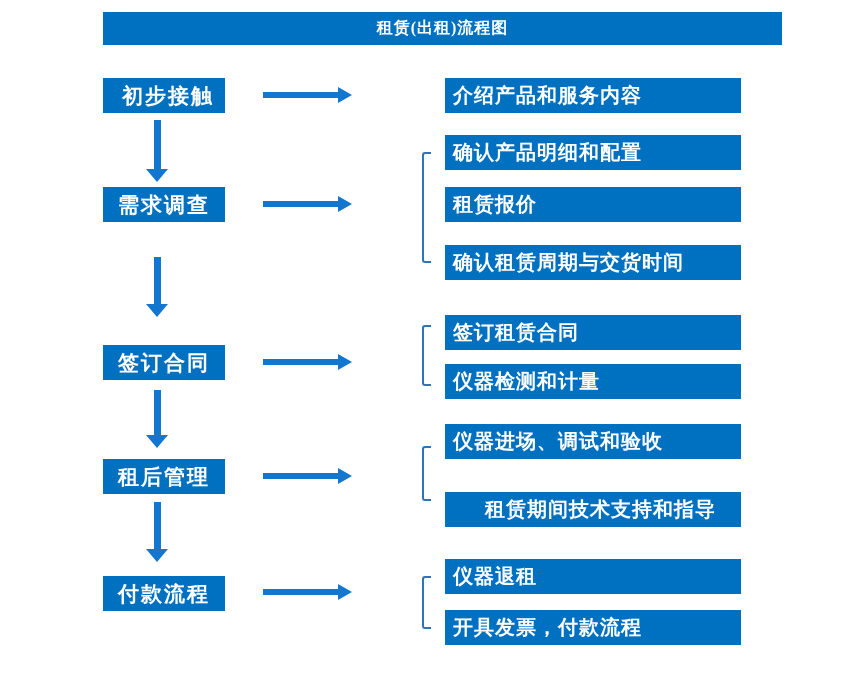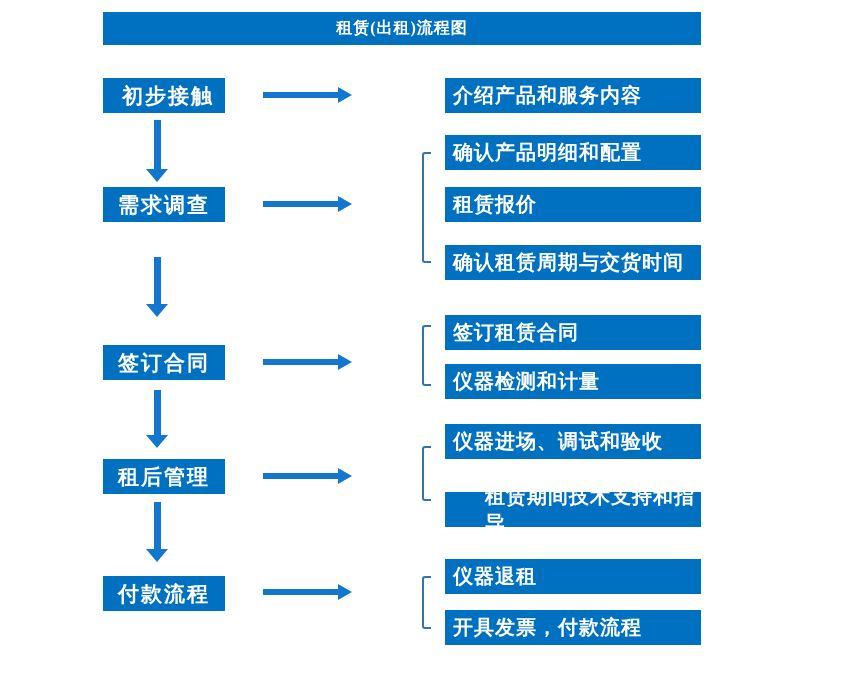--- a/index.html
+++ b/index.html
@@ -27,40 +27,40 @@
     color: var(--text-white);
     font-weight: bold;
     display: flex;
     align-items: center;
     height: 35px;
     box-sizing: border-box;
   }
   .title-bar {
     position: absolute;
     left: 103px; top: 12px;
-    width: 598px; height: 33px;
+    width: 679px; height: 33px;
     background: var(--box-blue);
     color: var(--text-white);
     font-weight: bold;
     font-size: 16px;
     letter-spacing: 1px;
     display: flex;
     align-items: center;
     justify-content: center;
   }
   .left {
     left: 103px;
     width: 122px;
     justify-content: center;
     font-size: 21px;
     letter-spacing: 2px;
   }
   .right {
     left: 445px;
-    width: 256px;
+    width: 296px;
     padding-left: 8px;
     font-size: 20px;
     letter-spacing: 1px;
   }
   .s1 { top: 78px; padding-left: 8px; }
   .s2 { top: 187px; }
   .s3 { top: 345px; }
   .s4 { top: 459px; }
   .s5 { top: 576px; }
 

